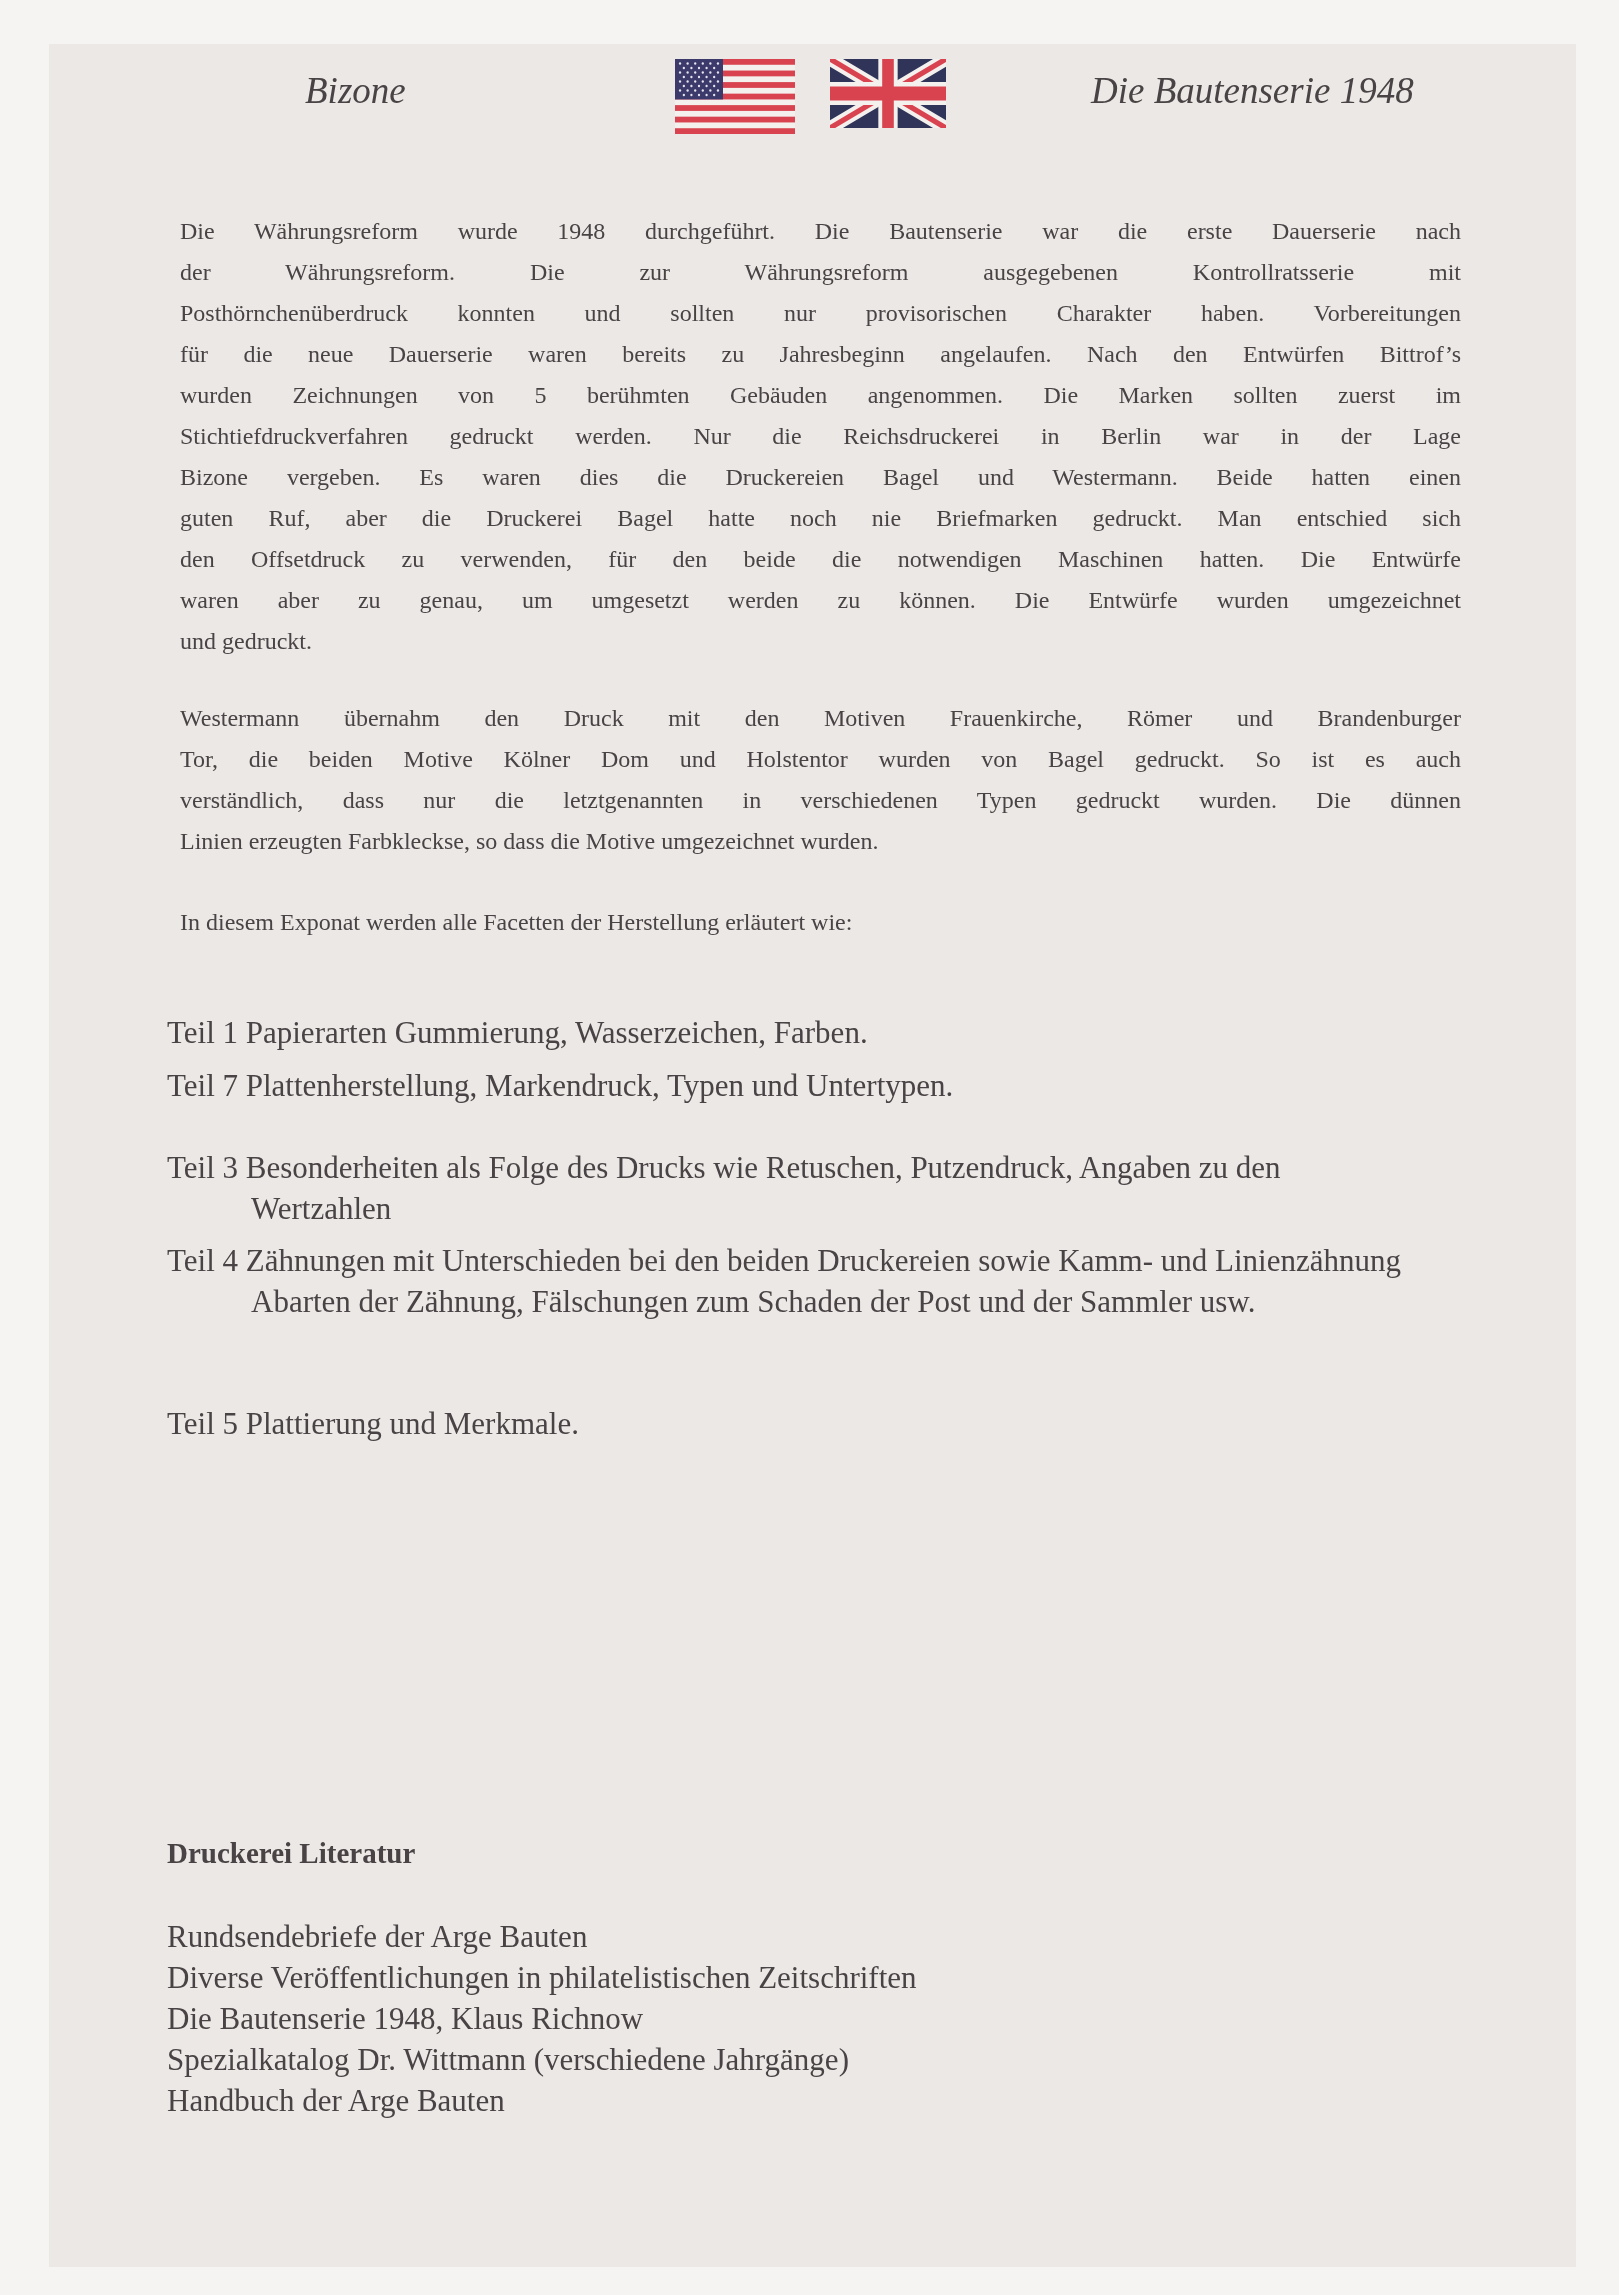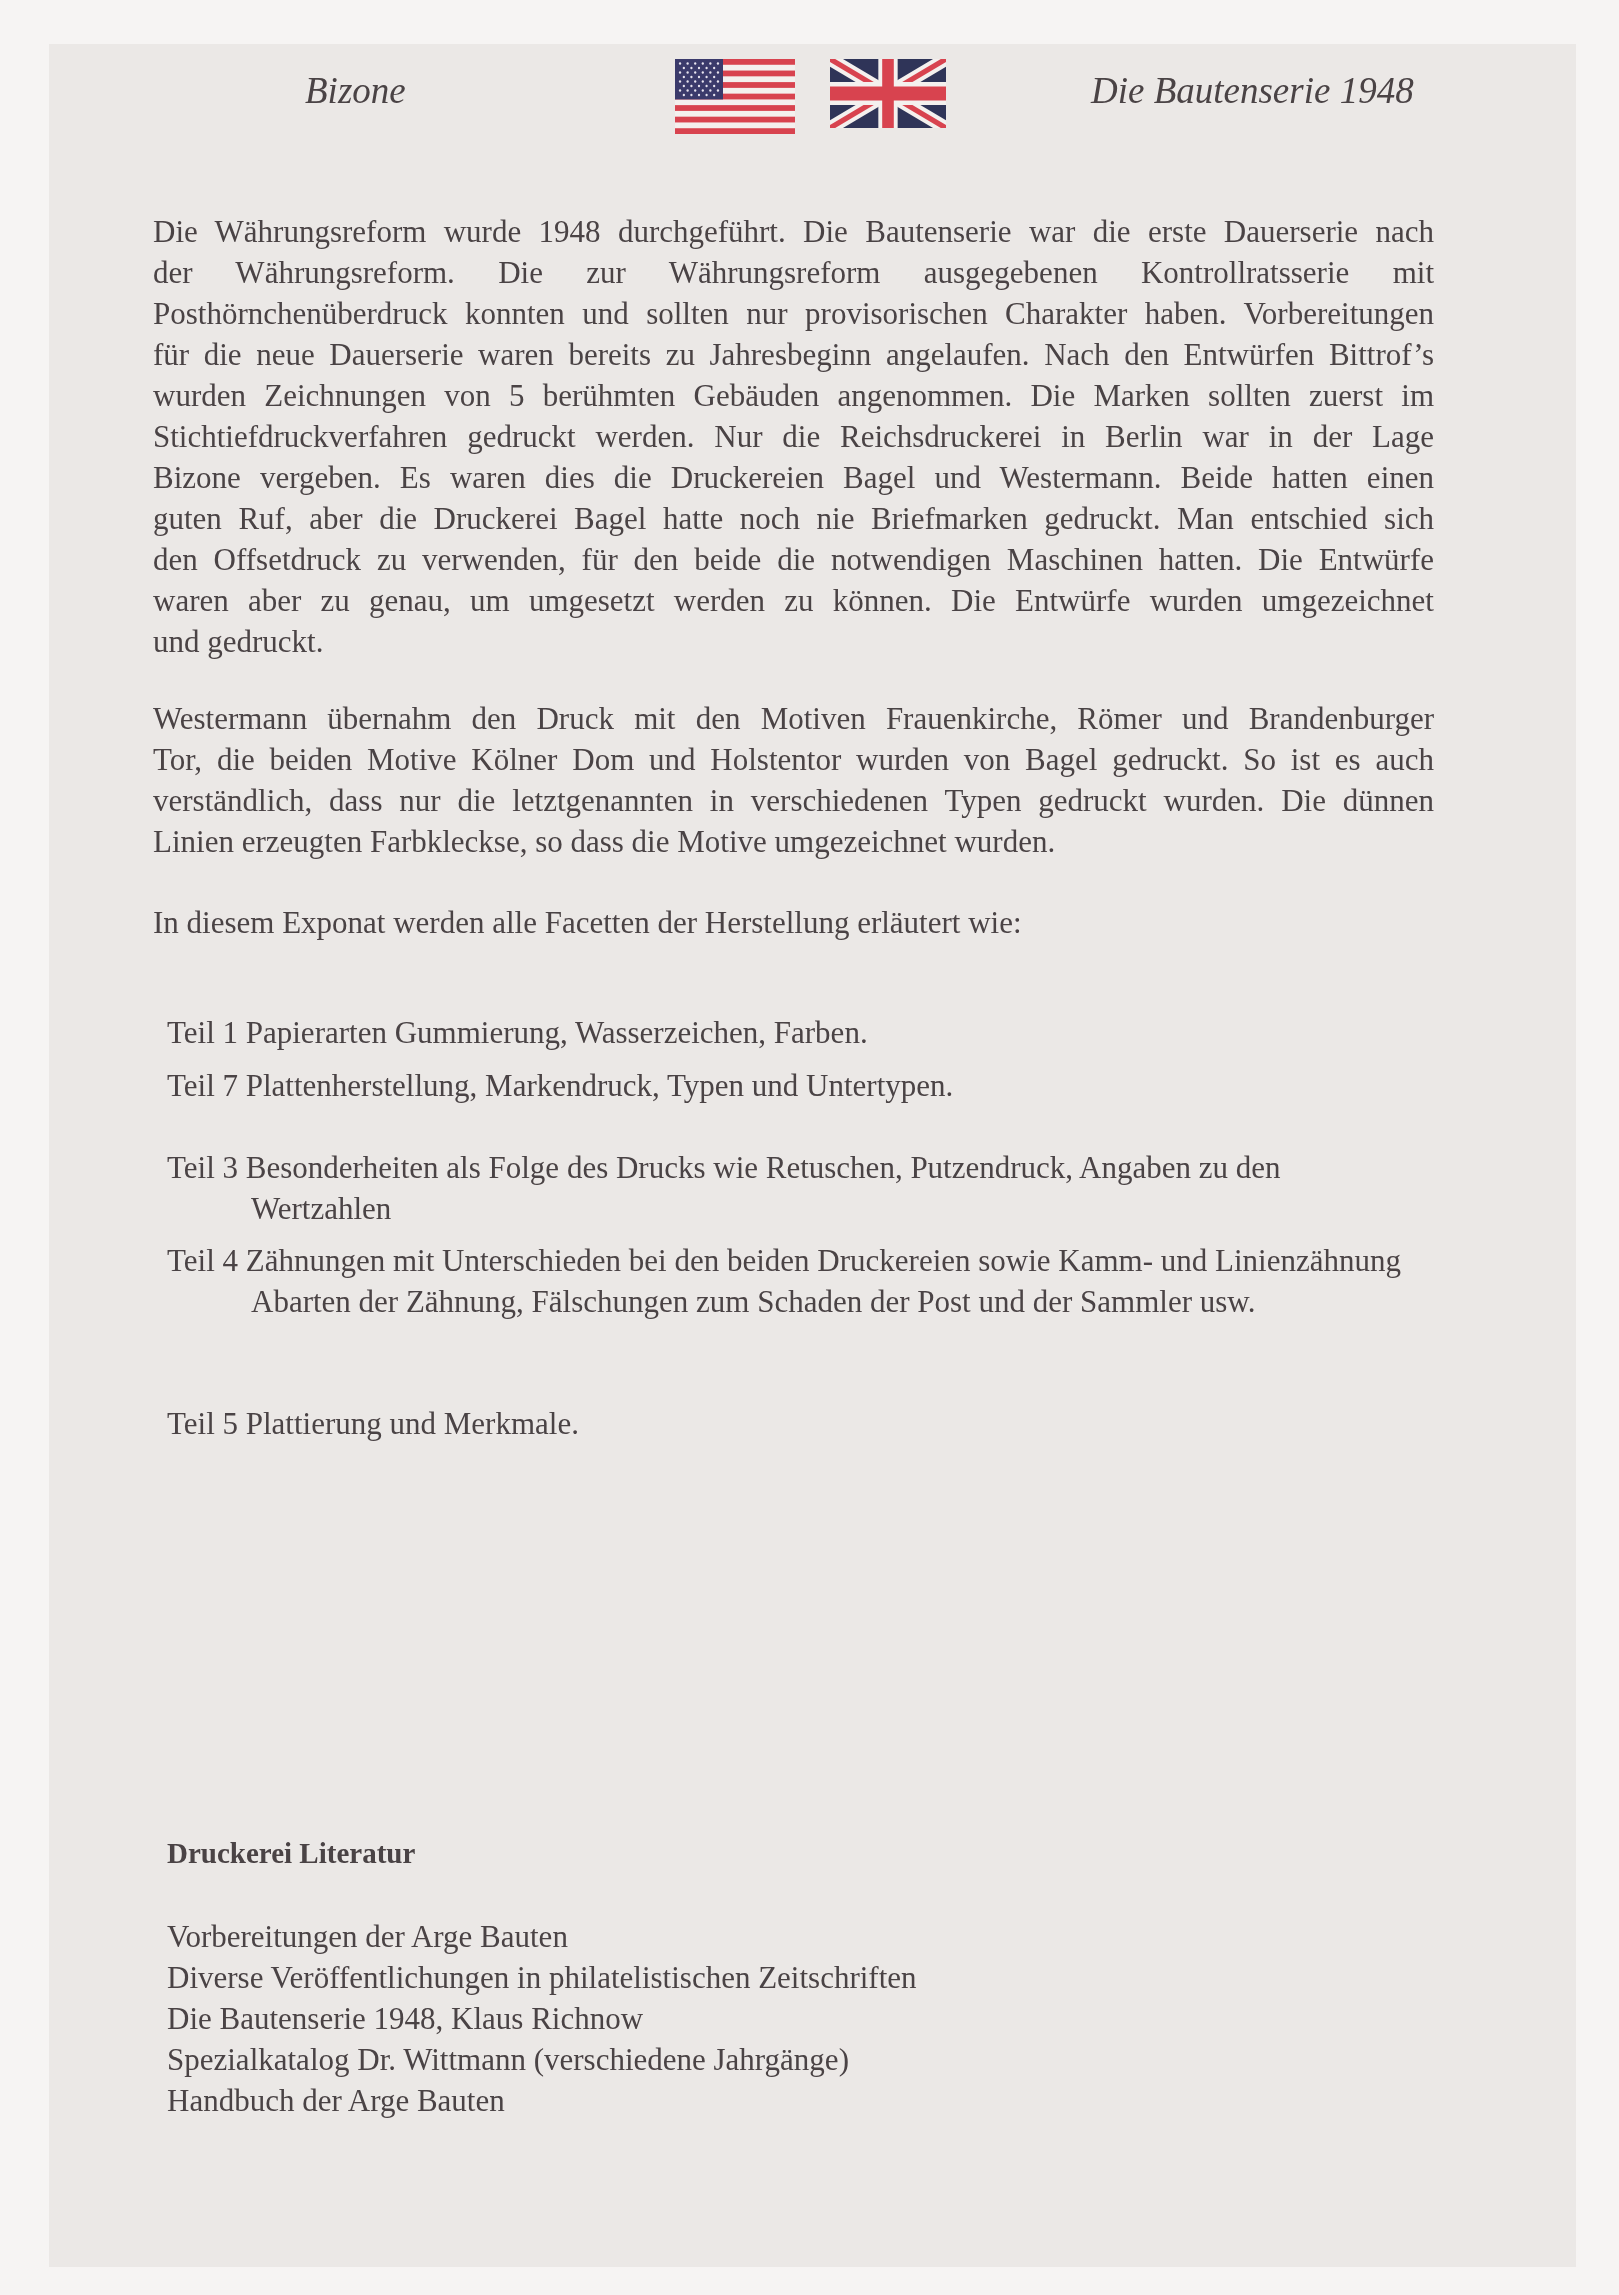--- a/index.html
+++ b/index.html
@@ -18,22 +18,22 @@
   .hdr-left, .hdr-right {
     position: absolute; font-style: italic; font-size: 37px; line-height: 1;
     white-space: nowrap; color: #4a4345; text-align: right;
   }
   .hdr-left { left: 305px; top: 72px; }
   .hdr-right { left: 1091px; top: 72px; }
   .flag { position: absolute; }
   .flag-us { left: 675px; top: 59px; width: 120px; height: 75px; }
   .flag-uk { left: 830px; top: 59px; width: 116px; height: 69px; }
   .body-text {
-    position: absolute; left: 153px; width: 1281px;
-    font-size: 31px; line-height: 41px;
+    position: absolute; left: 180px; width: 1281px;
+    font-size: 24px; line-height: 41px;
     text-align: justify;
   }
   .line { display: block; white-space: nowrap; }
   .justified { text-align: justify; text-align-last: justify; white-space: normal; }
   .para1 { top: 211px; }
   .para2 { top: 698px; }
   .intro { top: 902px; }
   .teil { position: absolute; left: 167px; font-size: 31px; line-height: 41px; white-space: nowrap; }
   .teil .cont { display: block; padding-left: 84px; }
   .lit-heading {
@@ -166,19 +166,19 @@
   <span class="line">Teil 4 Zähnungen mit Unterschieden bei den beiden Druckereien sowie Kamm- und Linienzähnung</span>
   <span class="cont">Abarten der Zähnung, Fälschungen zum Schaden der Post und der Sammler usw.</span>
 </div>
 <div class="teil" style="top:1403px;">
   <span class="line">Teil 5 Plattierung und Merkmale.</span>
 </div>
 
 <div class="lit-heading">Druckerei Literatur</div>
 
 <div class="lit-list">
-  <div>Vorbereitungen der Arge Bauten</div>
+  <div>Rundsendebriefe der Arge Bauten</div>
   <div>Diverse Veröffentlichungen in philatelistischen Zeitschriften</div>
   <div>Die Bautenserie 1948, Klaus Richnow</div>
   <div>Spezialkatalog Dr. Wittmann (verschiedene Jahrgänge)</div>
   <div>Handbuch der Arge Bauten</div>
 </div>
 
 
 </body></html>

